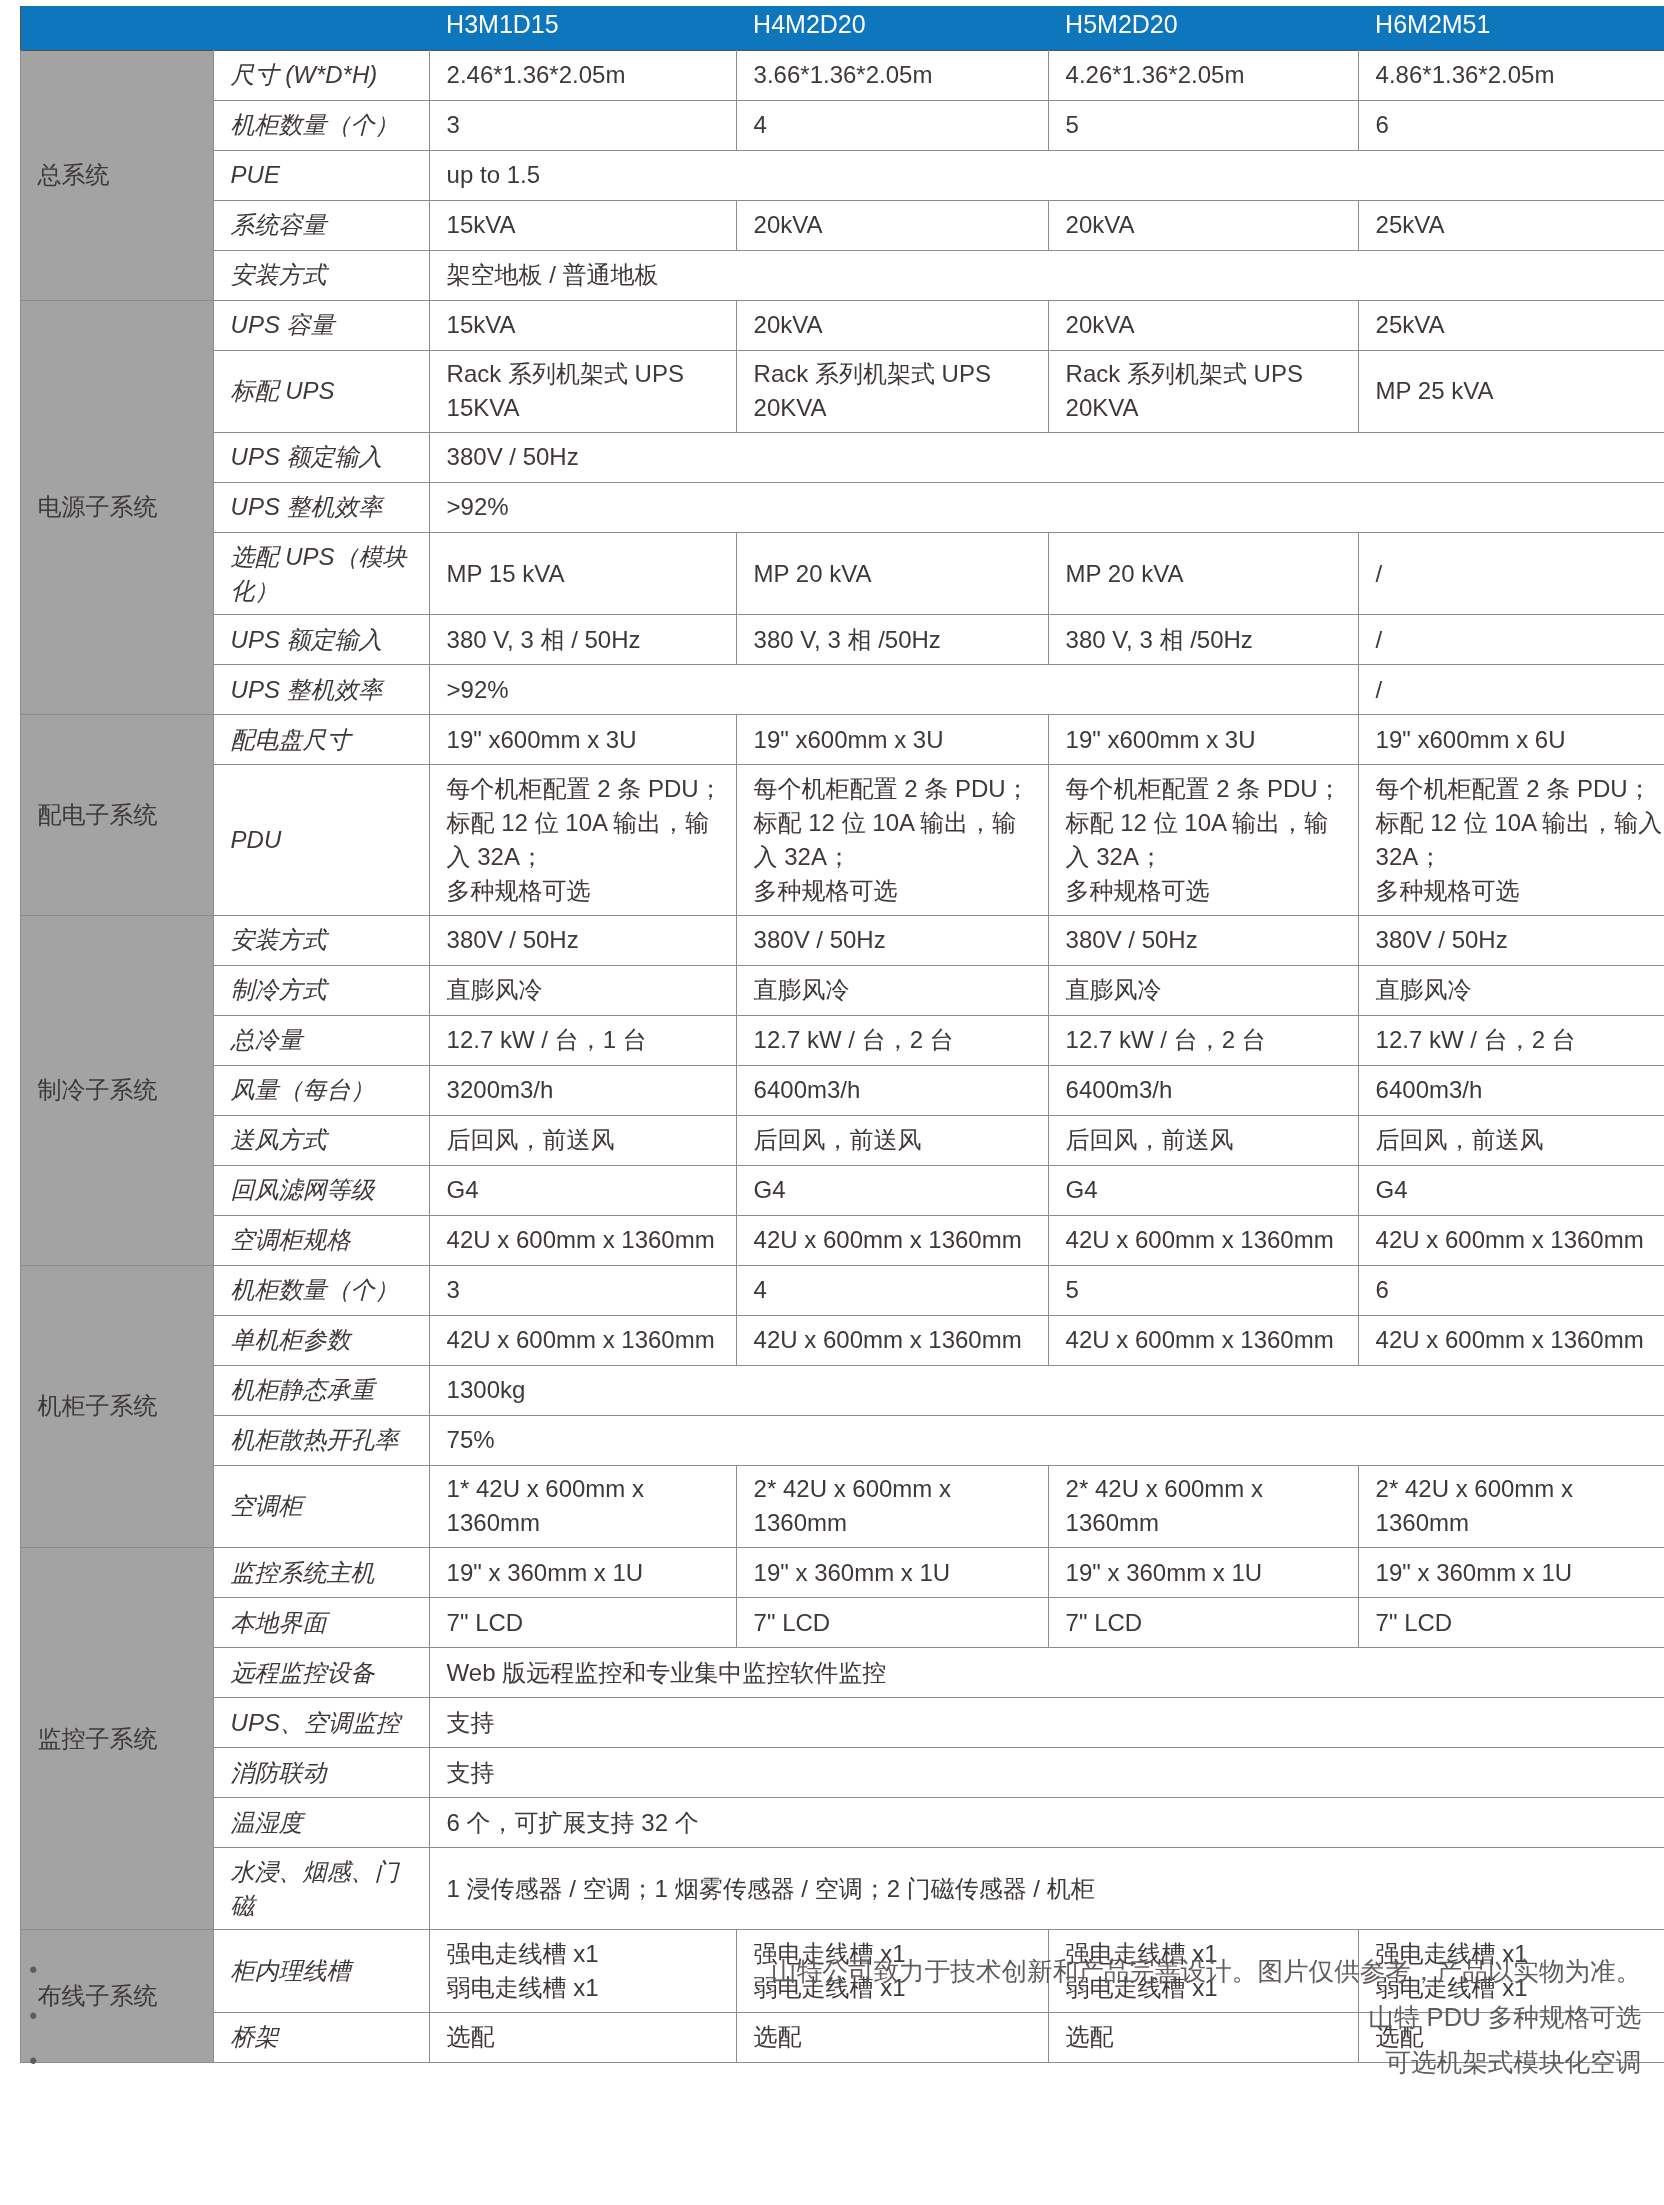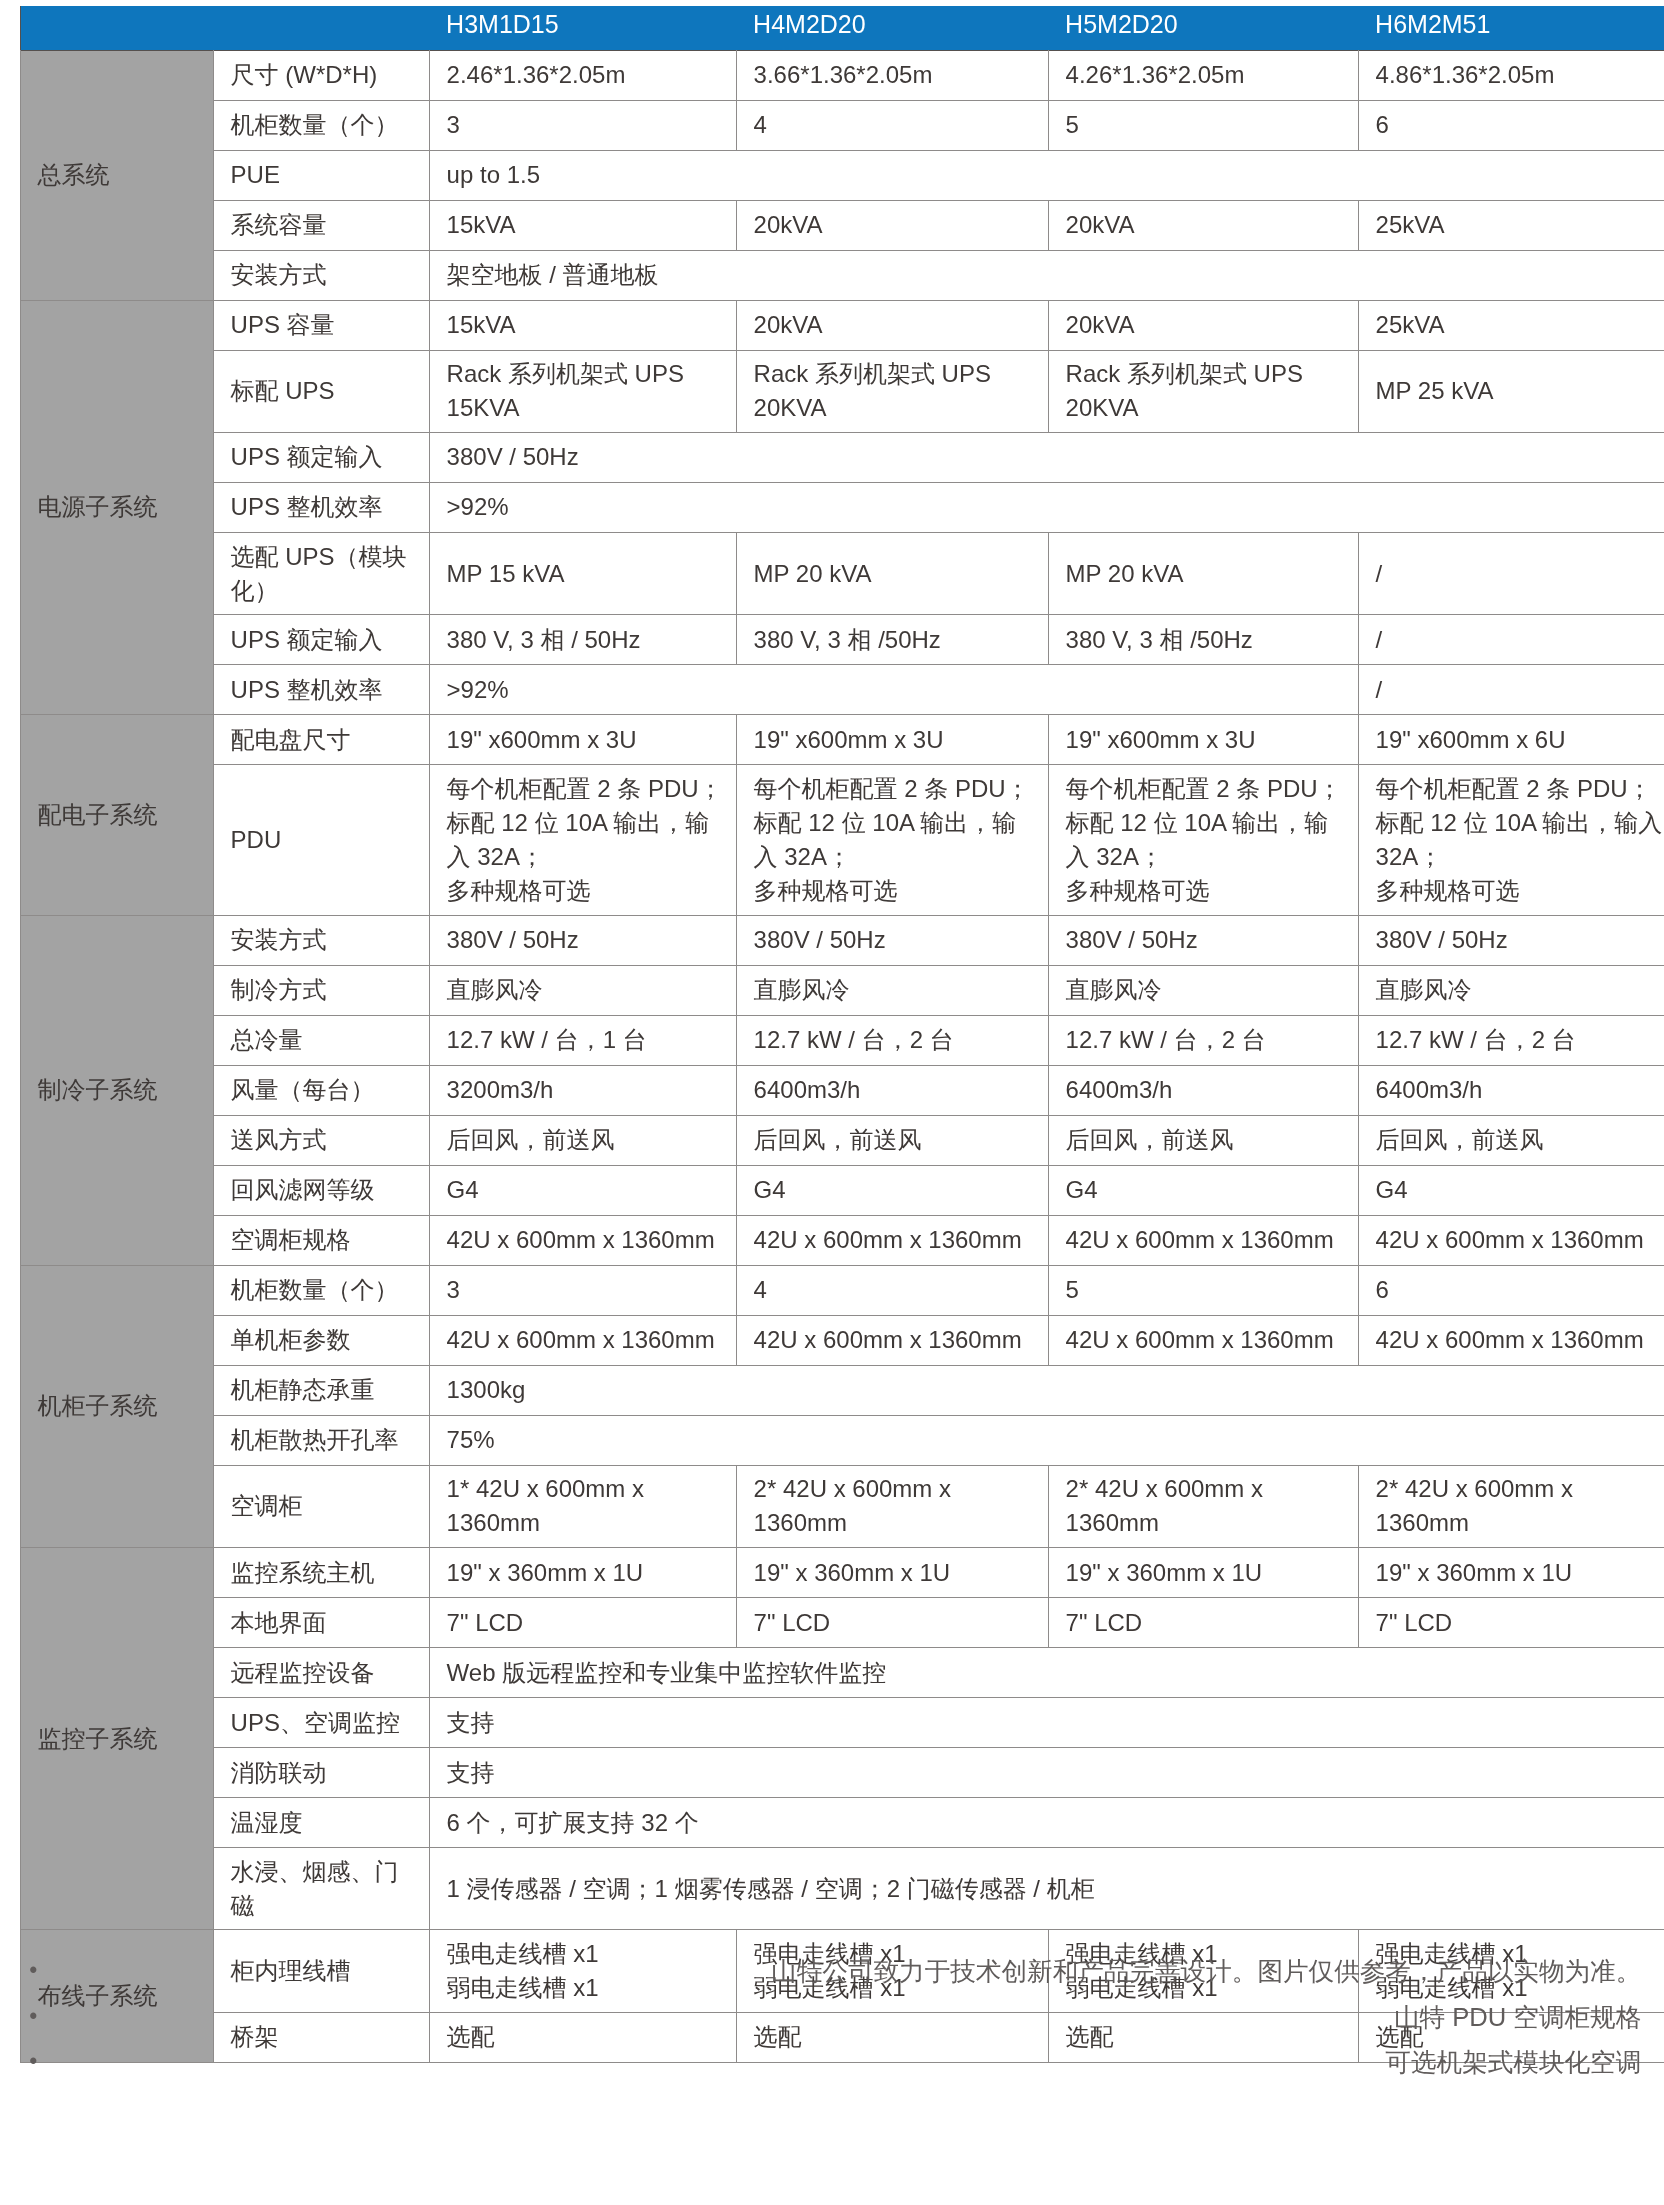--- a/index.html
+++ b/index.html
@@ -55,20 +55,21 @@
   }
   table.spec tbody tr.group-start td {
     border-top: 1.7px solid #55504E;
   }
   td.group-cell {
     padding-left: 21.5px;
     background: #a3a3a3;
   }
   td.row-label {
     background: #ffffff;
+    font-style: italic;
   }
   .notes {
     position: absolute;
     left: 8.3px;
     top: 1959px;
     width: 1617px;
     color: #605C5B;
   }
   .notes-heading {
     font-size: 26.4px;
@@ -350,18 +351,18 @@
             <td>选配</td>
             <td>选配</td>
           </tr>
         </tbody>
     </table>
   </div>
 
   <div class="notes">
     <ul class="notes-list">
         <li>山特公司致力于技术创新和产品完善设计。图片仅供参考，产品以实物为准。</li>
-        <li>山特 PDU 空调柜规格</li>
+        <li>山特 PDU 多种规格可选</li>
         <li>可选机架式模块化空调</li>
       </ul>
   </div>
 </div>
 
 
 </body></html>

